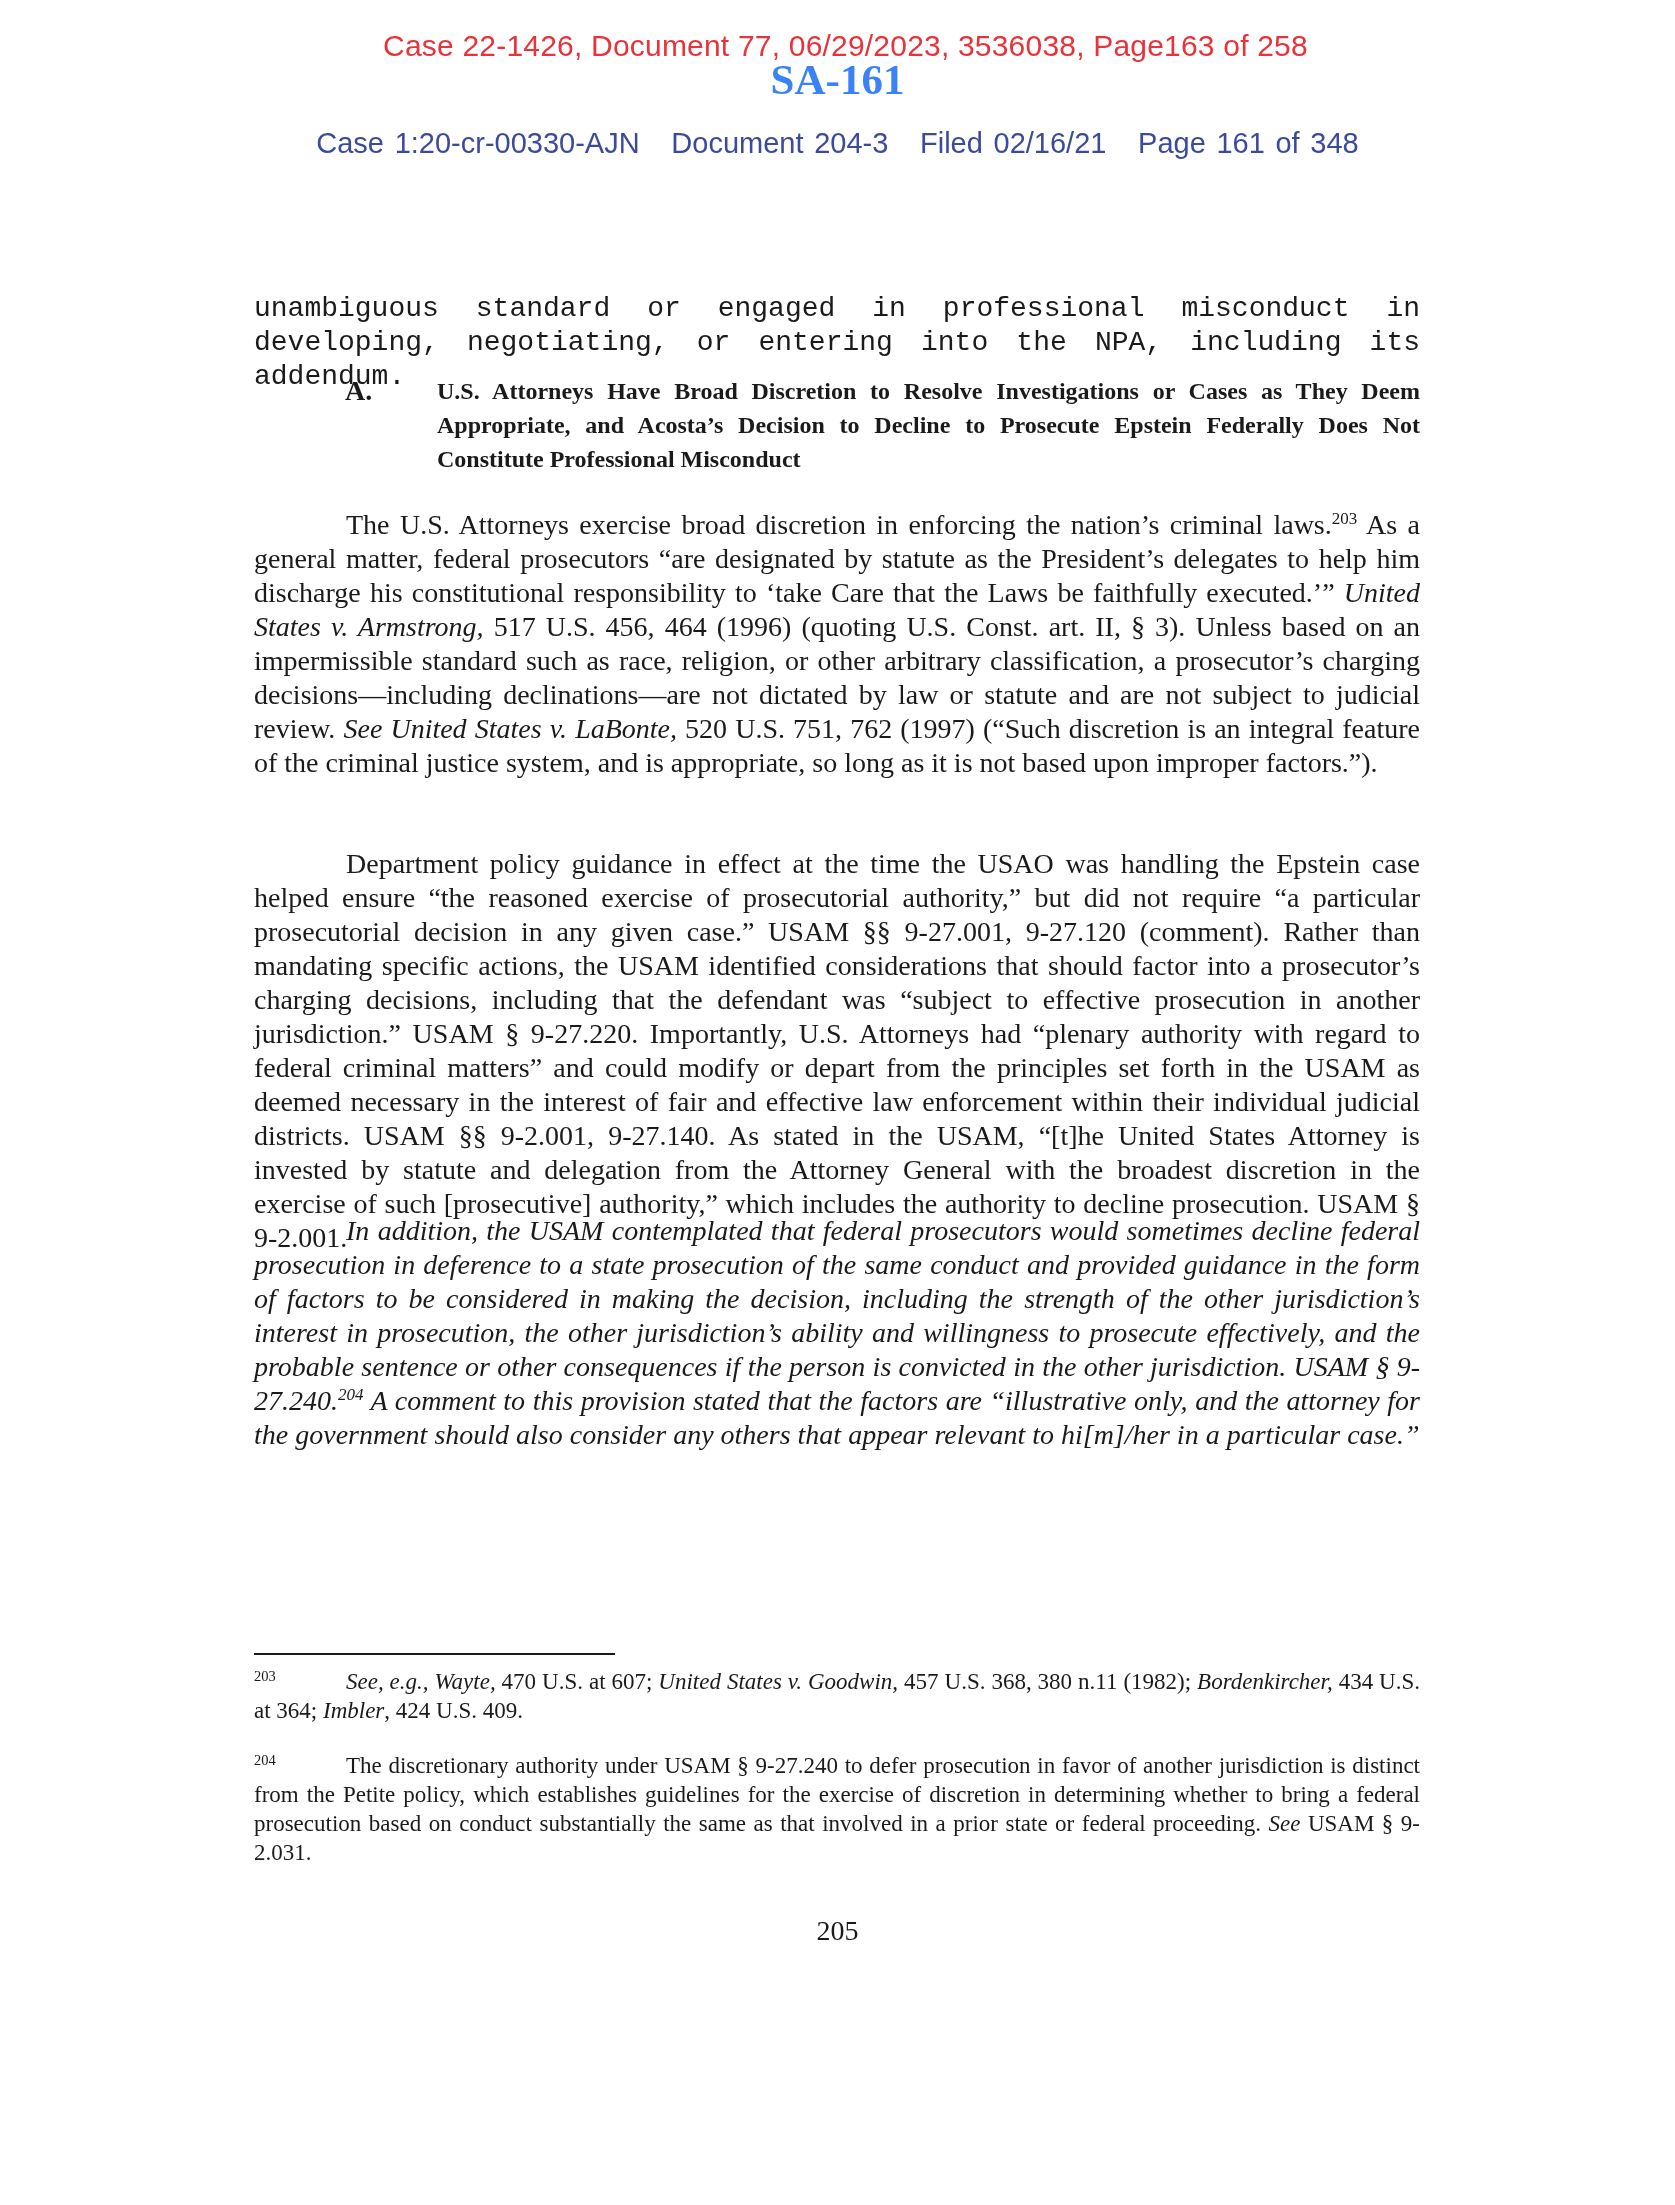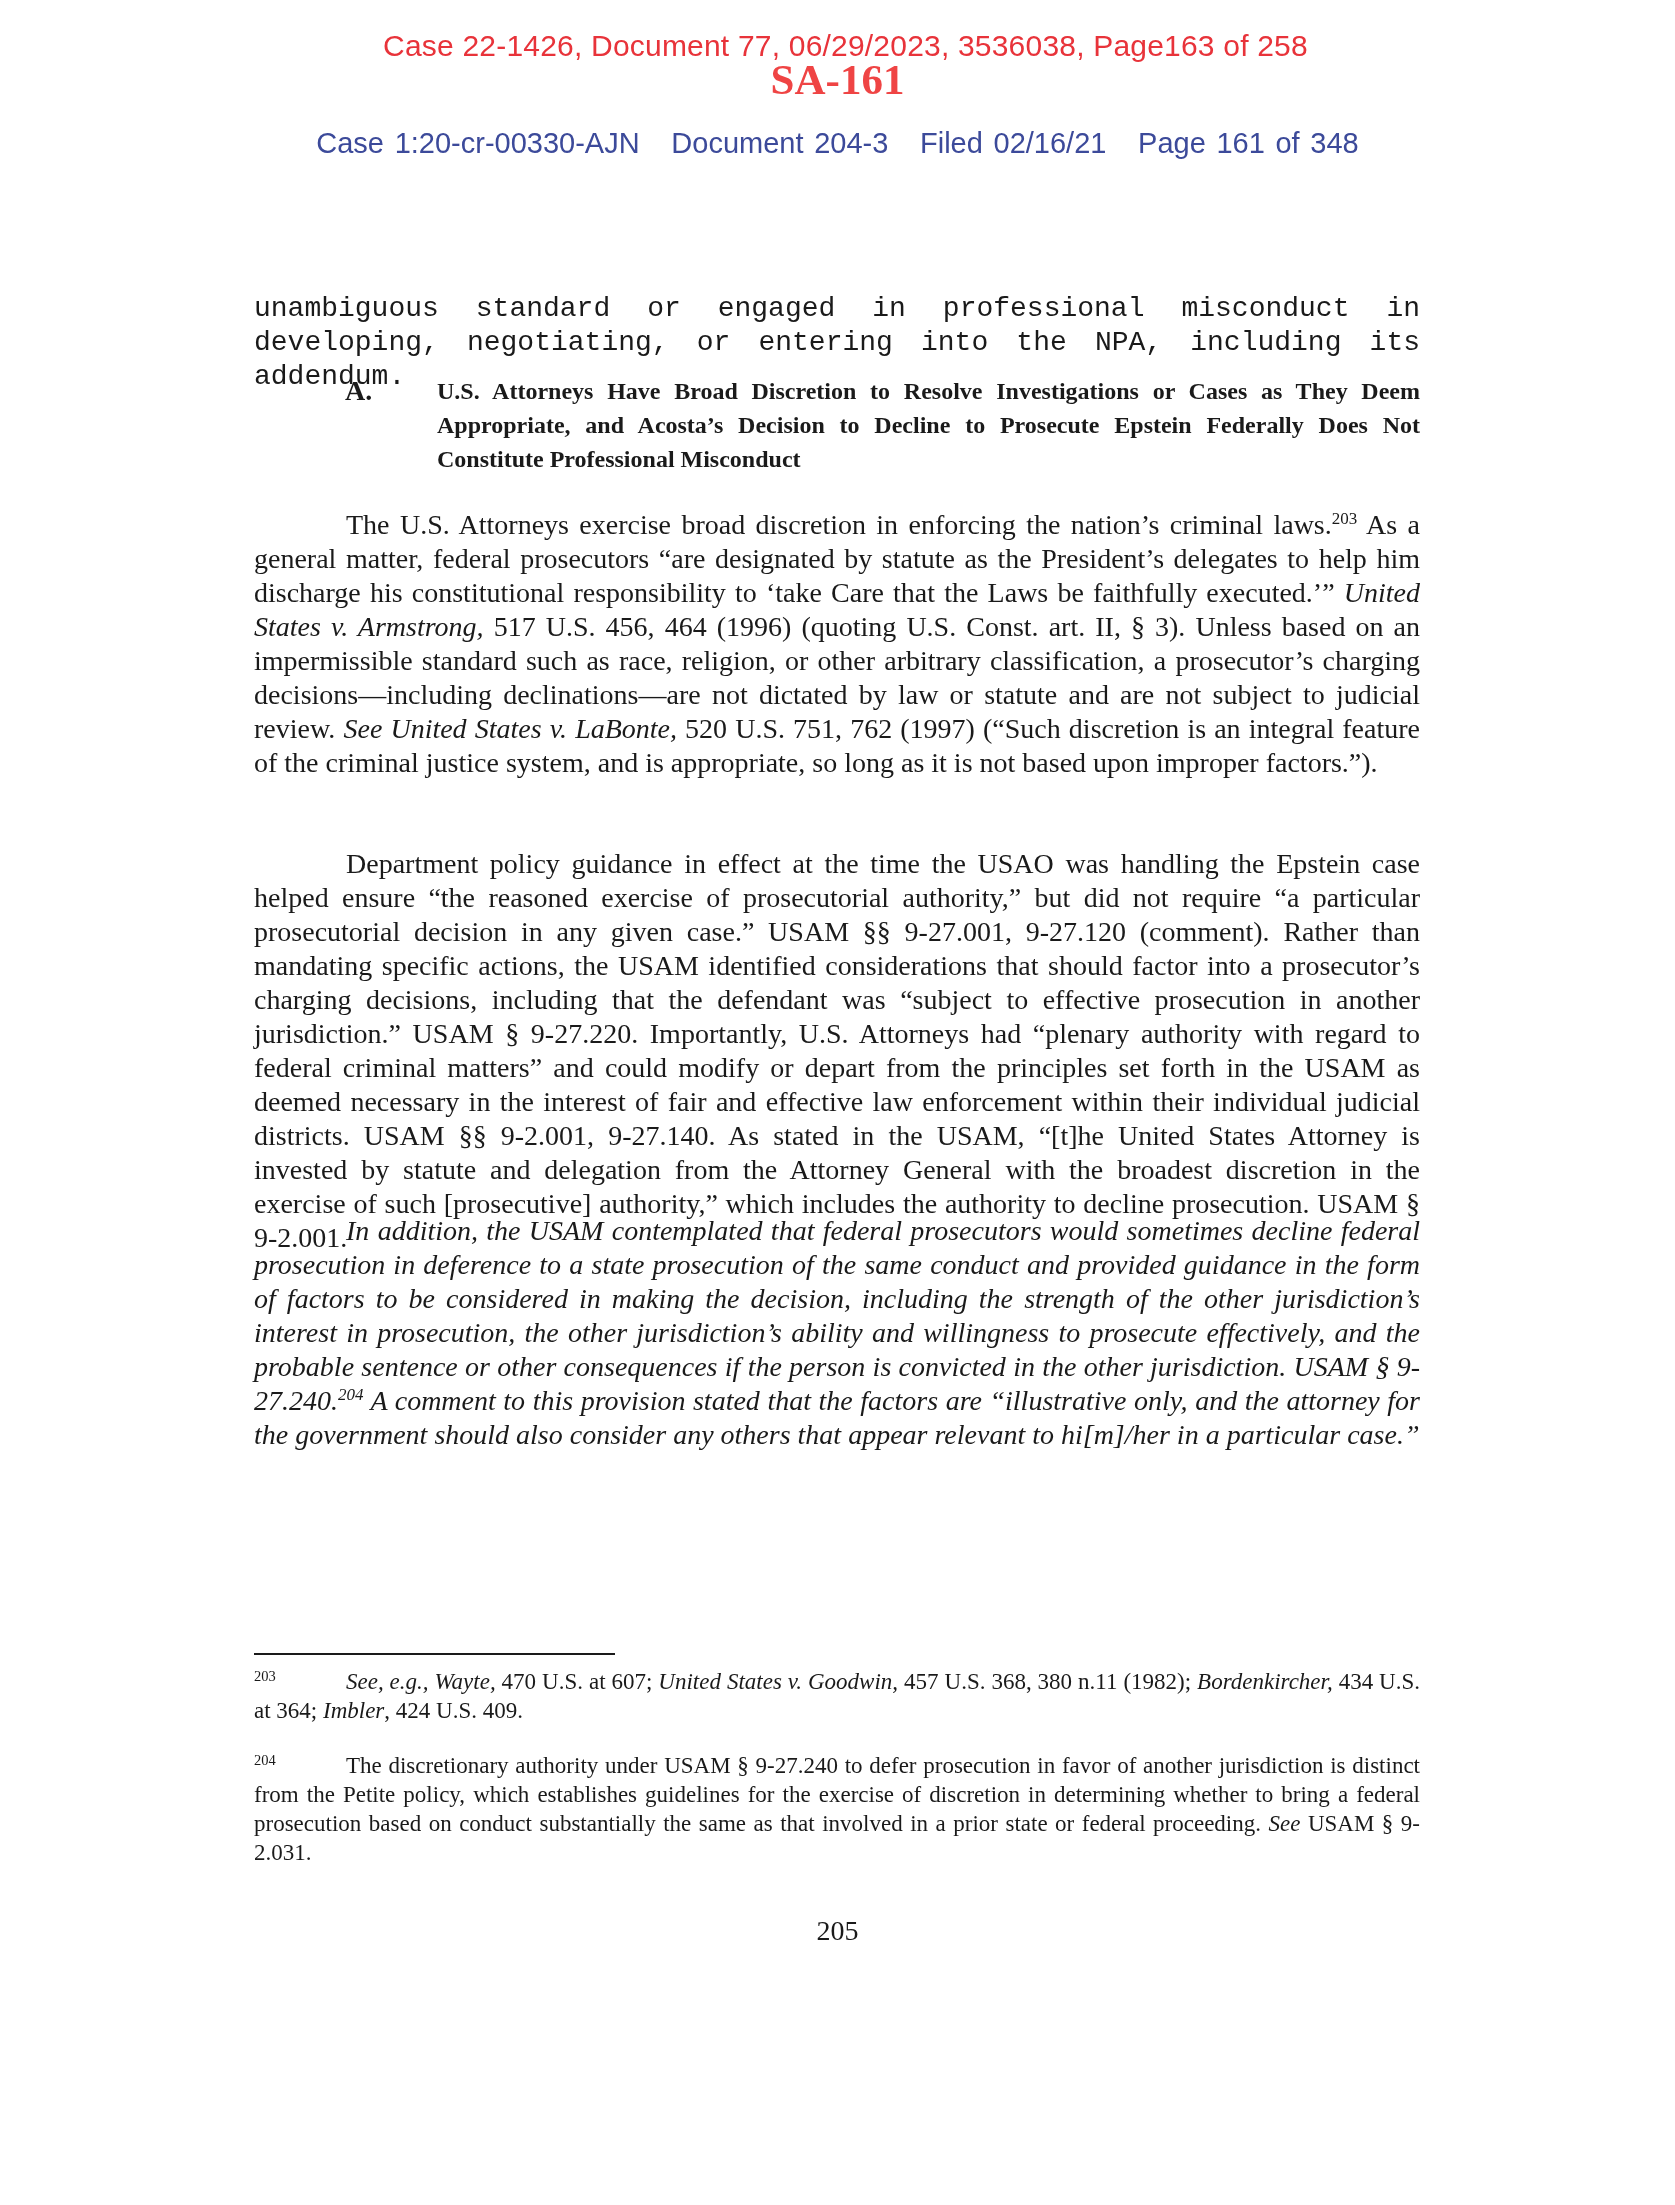--- a/index.html
+++ b/index.html
@@ -3,21 +3,21 @@
 <meta charset="utf-8">
 <style>
   html, body { margin: 0; padding: 0; background: #ffffff; }
   body { width: 1675px; height: 2205px; position: relative; overflow: hidden; color: #1a1a1a; }
   .hdr-red {
     position: absolute; top: 29px; left: 0; width: 1675px; text-align: center;
     font-family: "Liberation Sans", sans-serif; font-size: 30px; color: #e8333a; letter-spacing: 0.2px; padding-left: 8px;
   }
   .hdr-sa {
     position: absolute; top: 58px; left: 0; width: 1675px; text-align: center;
-    font-family: "Liberation Serif", serif; font-weight: bold; font-size: 43px; color: #ef4444;
+    font-family: "Liberation Serif", serif; font-weight: bold; font-size: 43px; color: #3b82f6;
     line-height: 1;
   }
   .hdr-blue {
     position: absolute; top: 127px; left: 0; width: 1675px; text-align: center;
     font-family: "Liberation Sans", sans-serif; font-size: 29px; color: #3c4a9a; word-spacing: 2.6px;
   }
   .hdr-blue span { margin: 0 10.5px; }
   .page {
     position: absolute; left: 254px; width: 1166px;
     font-family: "Liberation Serif", serif; font-size: 28px; line-height: 34px;

